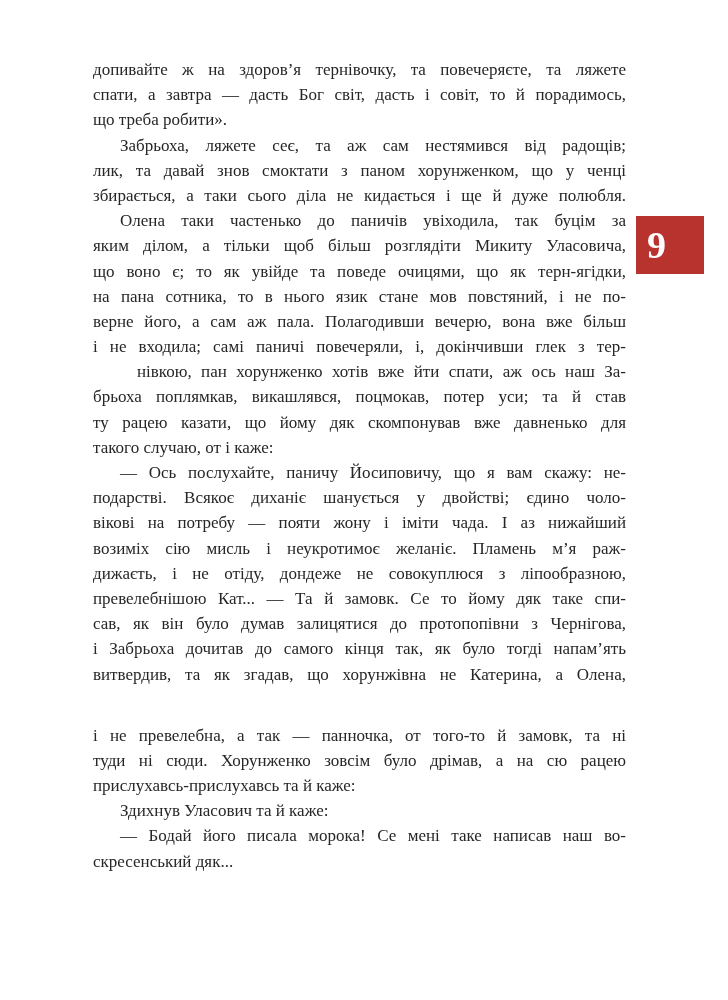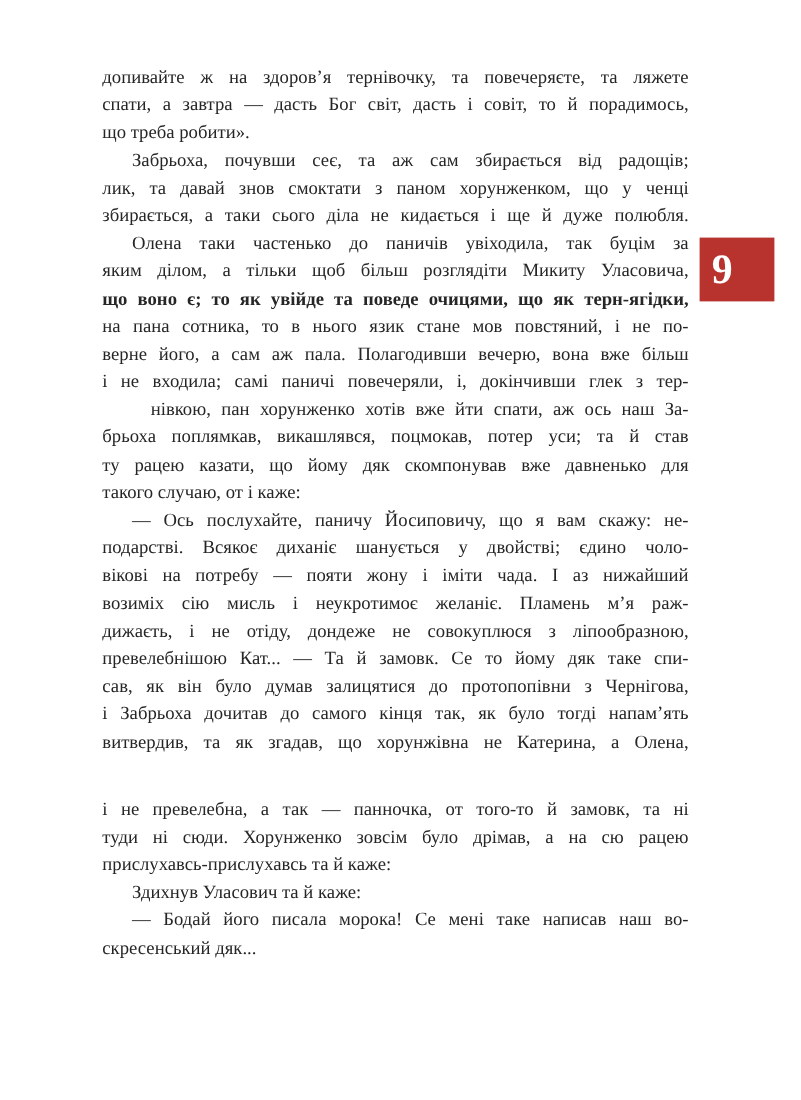--- a/index.html
+++ b/index.html
@@ -71,29 +71,29 @@
 <div class="page">
   <div class="text-block">
 
     <div class="paragraph">
       <span class="line" style="white-space: normal;">допивайте ж на здоров’я тернівочку, та повечеряєте, та ляжете</span>
       <span class="line" style="white-space: normal;">спати, а завтра — дасть Бог світ, дасть і совіт, то й порадимось,</span>
       <span class="line last">що треба робити».</span>
     </div>
 
     <div class="paragraph">
-      <span class="line indent" style="white-space: normal;">Забрьоха, почувши сеє, та аж сам збирається від радощів;</span>
+      <span class="line indent" style="white-space: normal;">Забрьоха, ляжете сеє, та аж сам нестямився від радощів;</span>
       <span class="line" style="white-space: normal;">лик, та давай знов смоктати з паном хорунженком, що у ченці</span>
       <span class="line" style="white-space: normal;">збирається, а таки сього діла не кидається і ще й дуже полюбля.</span>
     </div>
 
     <div class="paragraph">
       <span class="line indent" style="white-space: normal;">Олена таки частенько до паничів увіходила, так буцім за</span>
       <span class="line" style="white-space: normal;">яким ділом, а тільки щоб більш розглядіти Микиту Уласовича,</span>
-      <span class="line" style="white-space: normal; font-weight: bold;">що воно є; то як увійде та поведе очицями, що як терн-ягідки,</span>
+      <span class="line" style="white-space: normal;">що воно є; то як увійде та поведе очицями, що як терн-ягідки,</span>
       <span class="line" style="white-space: normal;">на пана сотника, то в нього язик стане мов повстяний, і не по-</span>
       <span class="line" style="white-space: normal;">верне його, а сам аж пала. Полагодивши вечерю, вона вже більш</span>
       <span class="line" style="white-space: normal;">і не входила; самі паничі повечеряли, і, докінчивши глек з тер-</span>
       <span class="line" style="white-space: normal; margin-left: 44px;">нівкою, пан хорунженко хотів вже йти спати, аж ось наш За-</span>
       <span class="line" style="white-space: normal;">брьоха поплямкав, викашлявся, поцмокав, потер уси; та й став</span>
       <span class="line" style="white-space: normal;">ту рацею казати, що йому дяк скомпонував вже давненько для</span>
       <span class="line last">такого случаю, от і каже:</span>
     </div>
 
     <div class="paragraph">

